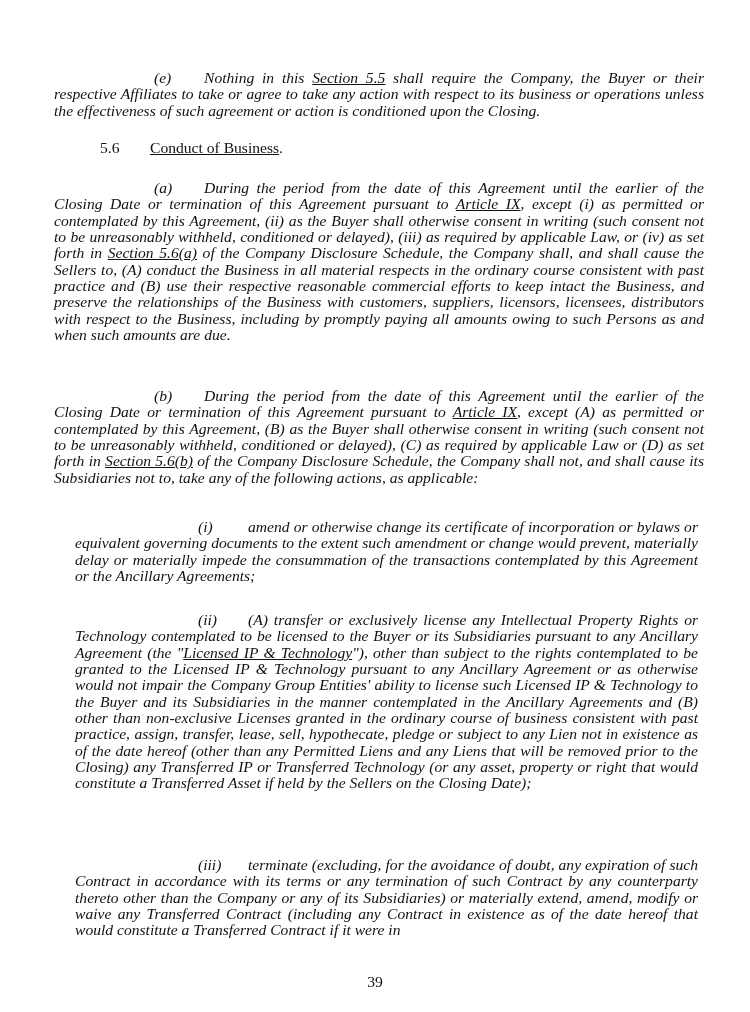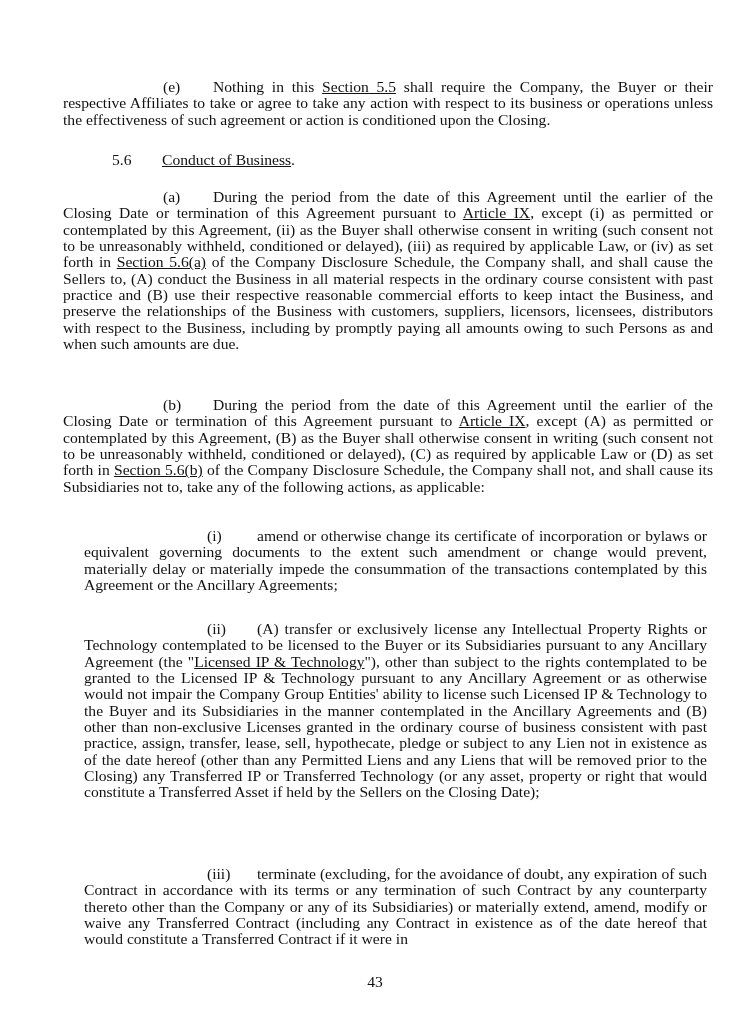--- a/index.html
+++ b/index.html
@@ -2,25 +2,25 @@
 <html><head>
 <meta charset="utf-8">
 <style>
   html, body { margin: 0; padding: 0; background: #ffffff; }
   body { width: 750px; height: 1012px; position: relative; overflow: hidden; }
   .page {
     position: absolute; left: 0; top: 0; width: 750px; height: 1012px;
     font-family: "Liberation Serif", "DejaVu Serif", serif;
     font-size: 15.6px; line-height: 16.35px; color: #111;
   }
-  .para { position: absolute; left: 50px; width: 650px; text-align: justify; margin: 13px; }
+  .para { position: absolute; left: 50px; width: 650px; text-align: justify; margin: 4px; font-style: italic; }
   .para.sub { left: 71px; width: 623px; }
   .para .lbl { display: inline-block; }
   .u { text-decoration: underline; }
-  .heading { position: absolute; left: 100px; top: 140px; margin: 12px; }
+  .heading { position: absolute; left: 100px; top: 140px; margin: 0; }
   .heading .num { display: inline-block; width: 50px; }
   .pagenum { position: absolute; left: 0; width: 750px; text-align: center; top: 974px; }
   .ind1 { display: inline-block; width: 100px; }
   .ind2 { display: inline-block; width: 123px; }
 </style>
 </head>
 <body>
 
 <div class="page">
 
@@ -31,14 +31,14 @@
   <p class="para" style="top:176px;"><span class="ind1"></span><span class="lbl" style="width:50px;">(a)</span><span>During the period from the date of this Agreement until the earlier of the Closing Date or termination of this Agreement pursuant to </span><span class="u">Article IX</span><span>, except (i) as permitted or contemplated by this Agreement, (ii) as the Buyer shall otherwise consent in writing (such consent not to be unreasonably withheld, conditioned or delayed), (iii) as required by applicable Law, or (iv) as set forth in </span><span class="u">Section 5.6(a)</span><span> of the Company Disclosure Schedule, the Company shall, and shall cause the Sellers to, (A) conduct the Business in all material respects in the ordinary course consistent with past practice and (B) use their respective reasonable commercial efforts to keep intact the Business, and preserve the relationships of the Business with customers, suppliers, licensors, licensees, distributors with respect to the Business, including by promptly paying all amounts owing to such Persons as and when such amounts are due.</span></p>
 
   <p class="para" style="top:384px;"><span class="ind1"></span><span class="lbl" style="width:50px;">(b)</span><span>During the period from the date of this Agreement until the earlier of the Closing Date or termination of this Agreement pursuant to </span><span class="u">Article IX</span><span>, except (A) as permitted or contemplated by this Agreement, (B) as the Buyer shall otherwise consent in writing (such consent not to be unreasonably withheld, conditioned or delayed), (C) as required by applicable Law or (D) as set forth in </span><span class="u">Section 5.6(b)</span><span> of the Company Disclosure Schedule, the Company shall not, and shall cause its Subsidiaries not to, take any of the following actions, as applicable:</span></p>
 
   <p class="para sub" style="top:515px;"><span class="ind2"></span><span class="lbl" style="width:50px;">(i)</span><span>amend or otherwise change its certificate of incorporation or bylaws or equivalent governing documents to the extent such amendment or change would prevent, materially delay or materially impede the consummation of the transactions contemplated by this Agreement or the Ancillary Agreements;</span></p>
 
   <p class="para sub" style="top:608px;"><span class="ind2"></span><span class="lbl" style="width:50px;">(ii)</span><span>(A) transfer or exclusively license any Intellectual Property Rights or Technology contemplated to be licensed to the Buyer or its Subsidiaries pursuant to any Ancillary Agreement (the "</span><span class="u">Licensed IP &amp; Technology</span><span>"), other than subject to the rights contemplated to be granted to the Licensed IP &amp; Technology pursuant to any Ancillary Agreement or as otherwise would not impair the Company Group Entities' ability to license such Licensed IP &amp; Technology to the Buyer and its Subsidiaries in the manner contemplated in the Ancillary Agreements and (B) other than non-exclusive Licenses granted in the ordinary course of business consistent with past practice, assign, transfer, lease, sell, hypothecate, pledge or subject to any Lien not in existence as of the date hereof (other than any Permitted Liens and any Liens that will be removed prior to the Closing) any Transferred IP or Transferred Technology (or any asset, property or right that would constitute a Transferred Asset if held by the Sellers on the Closing Date);</span></p>
 
   <p class="para sub" style="top:853px;"><span class="ind2"></span><span class="lbl" style="width:50px;">(iii)</span><span>terminate (excluding, for the avoidance of doubt, any expiration of such Contract in accordance with its terms or any termination of such Contract by any counterparty thereto other than the Company or any of its Subsidiaries) or materially extend, amend, modify or waive any Transferred Contract (including any Contract in existence as of the date hereof that would constitute a Transferred Contract if it were in</span></p>
 
-  <div class="pagenum">43</div>
+  <div class="pagenum">39</div>
 </div>
 
 </body></html>

